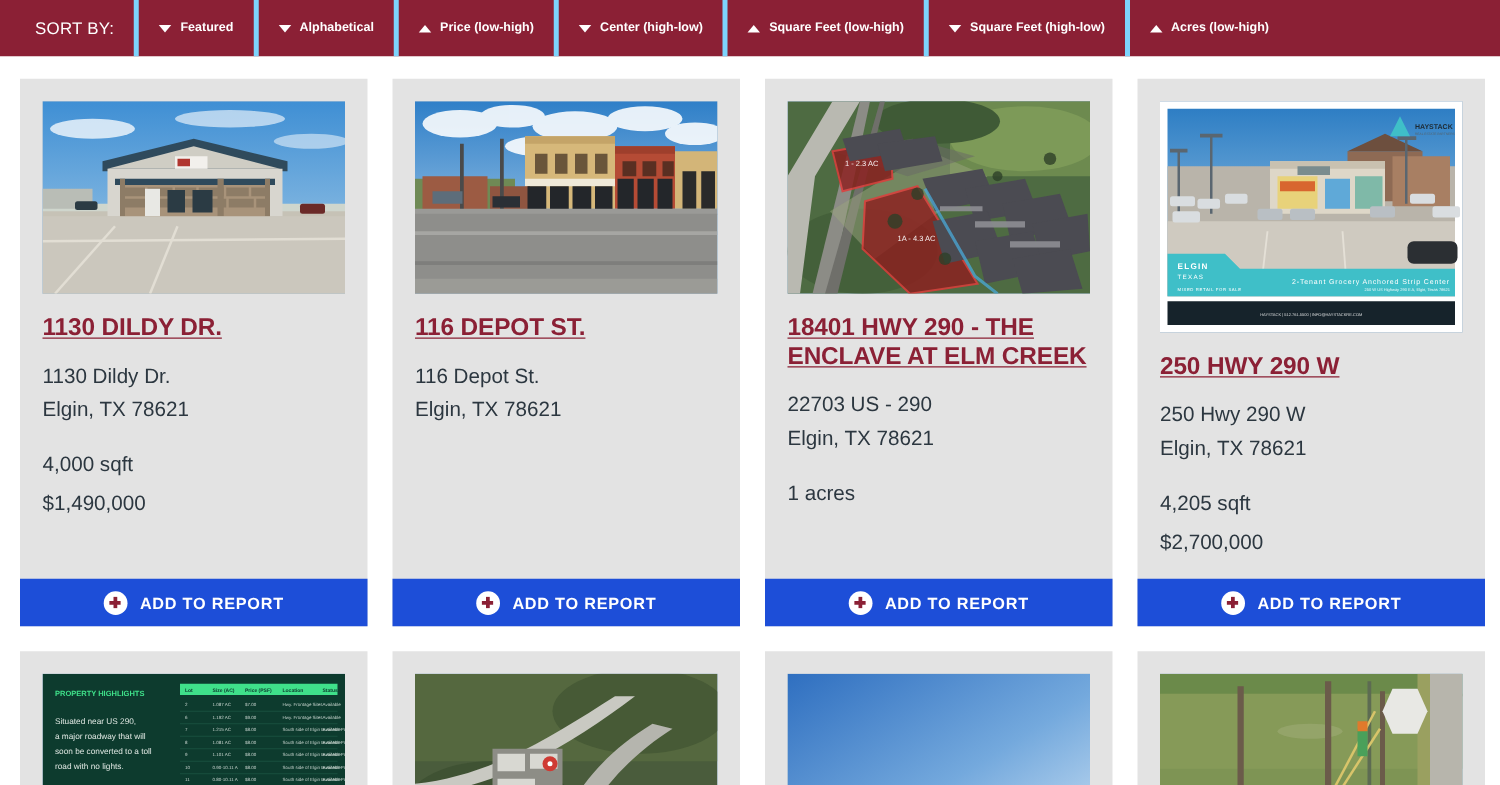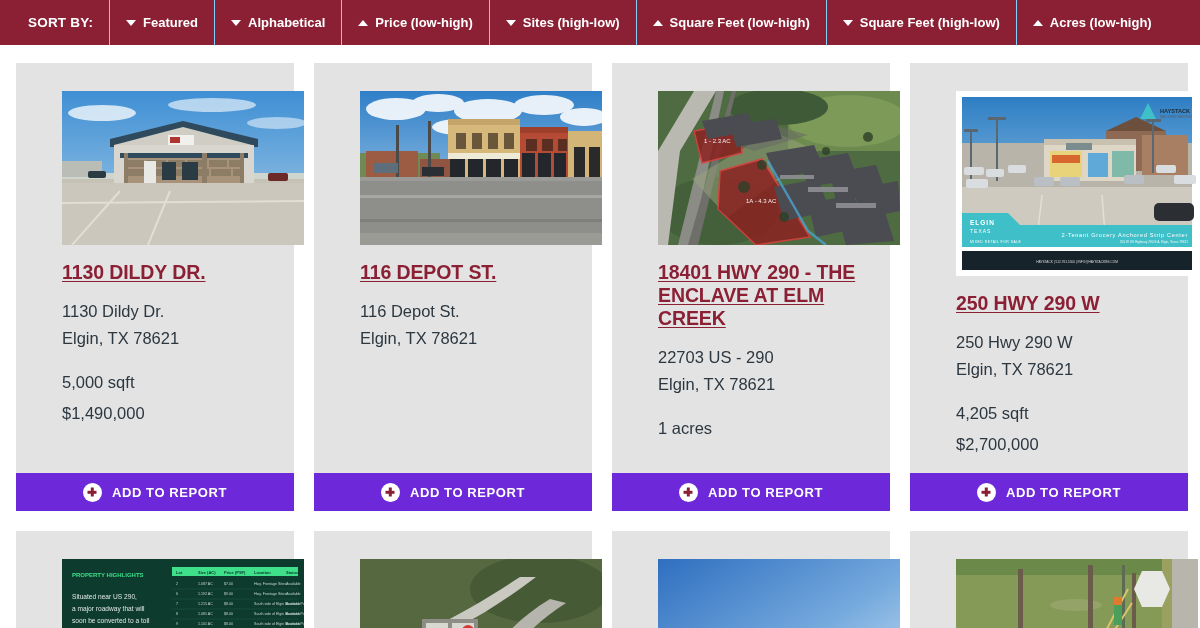--- a/index.html
+++ b/index.html
@@ -17,33 +17,33 @@
     align-items: stretch;
     height: 45px;
     width: 1200px;
     background: #8b2035;
   }
   .sort-label {
     display: flex; align-items: center;
     padding: 0 16px 0 28px;
     color: #ffffff;
     font-size: 13.5px;
-    font-weight: bold;
+    font-weight: normal;
     letter-spacing: .2px;
     white-space: nowrap;
   }
   .sort-item {
     display: flex; align-items: center;
     gap: 7px;
     padding: 0 16px;
     color: #ffffff;
-    font-size: 13px;
+    font-size: 10px;
     font-weight: bold;
     white-space: nowrap;
-    border-left: 1px solid #7dd3fc;
+    border-left: 4px solid #7dd3fc;
     cursor: pointer;
   }
   .caret {
     width: 0; height: 0;
     border-left: 5px solid transparent;
     border-right: 5px solid transparent;
     flex: none;
   }
   .caret.down { border-top: 6px solid #ffffff; }
   .caret.up   { border-bottom: 6px solid #ffffff; }
@@ -57,23 +57,22 @@
     align-content: start;
   }
   .card {
     background: #e3e3e3;
     display: flex;
     flex-direction: column;
     margin-bottom: 20px;
     position: relative;
   }
   .card-body {
-    padding: 28px 18px 14px 18px;
+    padding: 18px 18px 14px 18px;
     flex: 1 1 auto;
-    margin-left: 28px;
   }
   .photo {
     width: 242px;
     height: 154px;
     overflow: hidden;
     position: relative;
     background: #9bb7cf;
   }
   .photo.tall { height: 185px; }
   .photo svg { display: block; width: 100%; height: 100%; }
@@ -97,21 +96,21 @@
   }
   .stats {
     margin-top: 16px;
     font-size: 16.5px;
     line-height: 1.84;
     color: #2c3740;
   }
 
   .add-report {
     height: 38px;
-    background: #6d28d9;
+    background: #1d4ed8;
     color: #ffffff;
     display: flex;
     align-items: center;
     justify-content: center;
     gap: 10px;
     font-size: 13px;
     font-weight: bold;
     letter-spacing: .6px;
     cursor: pointer;
     flex: none;
@@ -148,21 +147,21 @@
   <div class="sort-item">
     <span class="caret down"></span>
     <span>Alphabetical</span>
   </div>
   <div class="sort-item">
     <span class="caret up"></span>
     <span>Price (low-high)</span>
   </div>
   <div class="sort-item">
     <span class="caret down"></span>
-    <span>Sites (high-low)</span>
+    <span>Center (high-low)</span>
   </div>
   <div class="sort-item">
     <span class="caret up"></span>
     <span>Square Feet (low-high)</span>
   </div>
   <div class="sort-item">
     <span class="caret down"></span>
     <span>Square Feet (high-low)</span>
   </div>
   <div class="sort-item">
@@ -227,21 +226,21 @@
           <rect x="26" y="80" width="18" height="7" rx="2" fill="#2b3b44"></rect>
           <rect x="206" y="82" width="20" height="8" rx="2" fill="#6b2a28"></rect>
         </svg>
       </div>
       <div class="card-title">1130 DILDY DR.</div>
       <div class="addr">
         <div>1130 Dildy Dr.</div>
         <div>Elgin, TX 78621</div>
       </div>
       <div class="stats">
-        <div>5,000 sqft</div>
+        <div>4,000 sqft</div>
         <div>$1,490,000</div>
       </div>
     </div>
     <div class="add-report">
       <span class="plus-circle"></span>
       <span>ADD TO REPORT</span>
     </div>
   </div>
 
   <div class="card">

